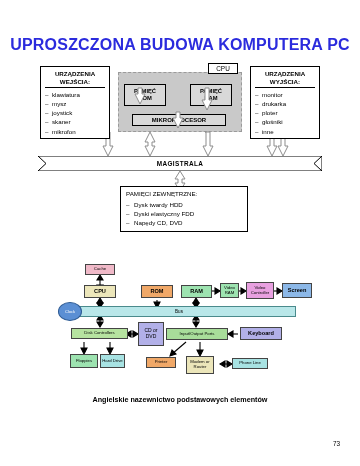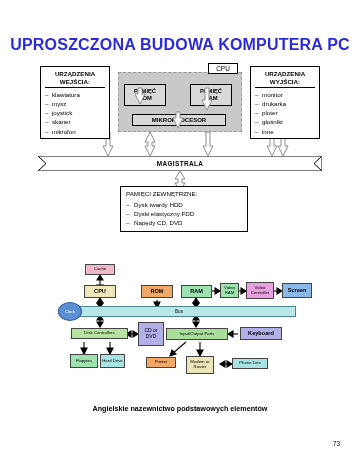--- a/index.html
+++ b/index.html
@@ -100,21 +100,21 @@
     font-size:4.6px;text-align:center;line-height:9px;
   }
   .clock{
     position:absolute;left:58px;top:44px;width:22px;height:17px;
     background:#5b8fd4;border:1px solid #2d5a92;border-radius:50%;
     font-size:4px;color:#fff;display:flex;align-items:center;justify-content:center;
   }
 
   
   .caption{
-    position:absolute;left:0;right:0;top:404px;text-align:center;
+    position:absolute;left:0;right:0;top:395px;text-align:center;
     font-size:7.2px;font-weight:bold;color:#000;
   }
   .pageno{
     position:absolute;right:20px;top:440px;font-size:6.4px;color:#000;
   }
 </style>
 </head>
 <body>
 
 <div class="page">

